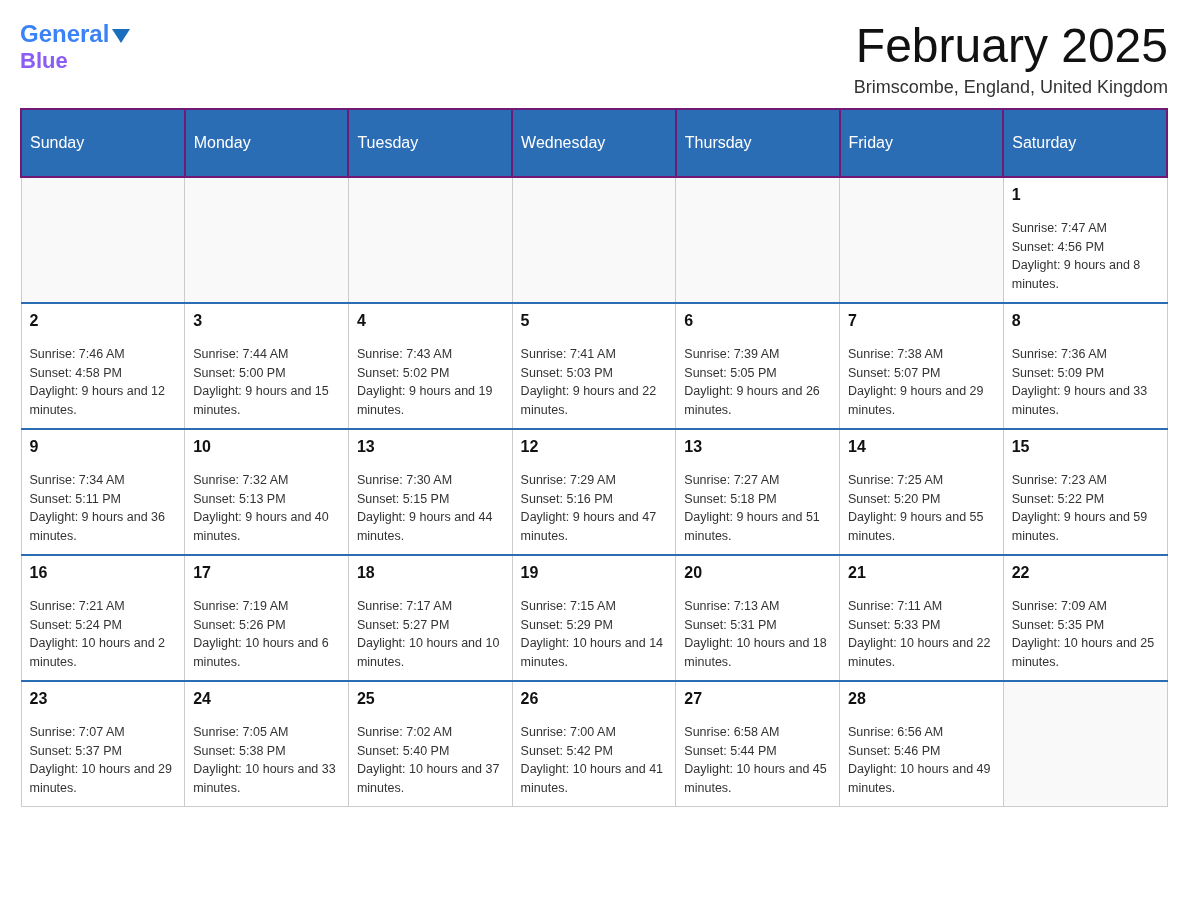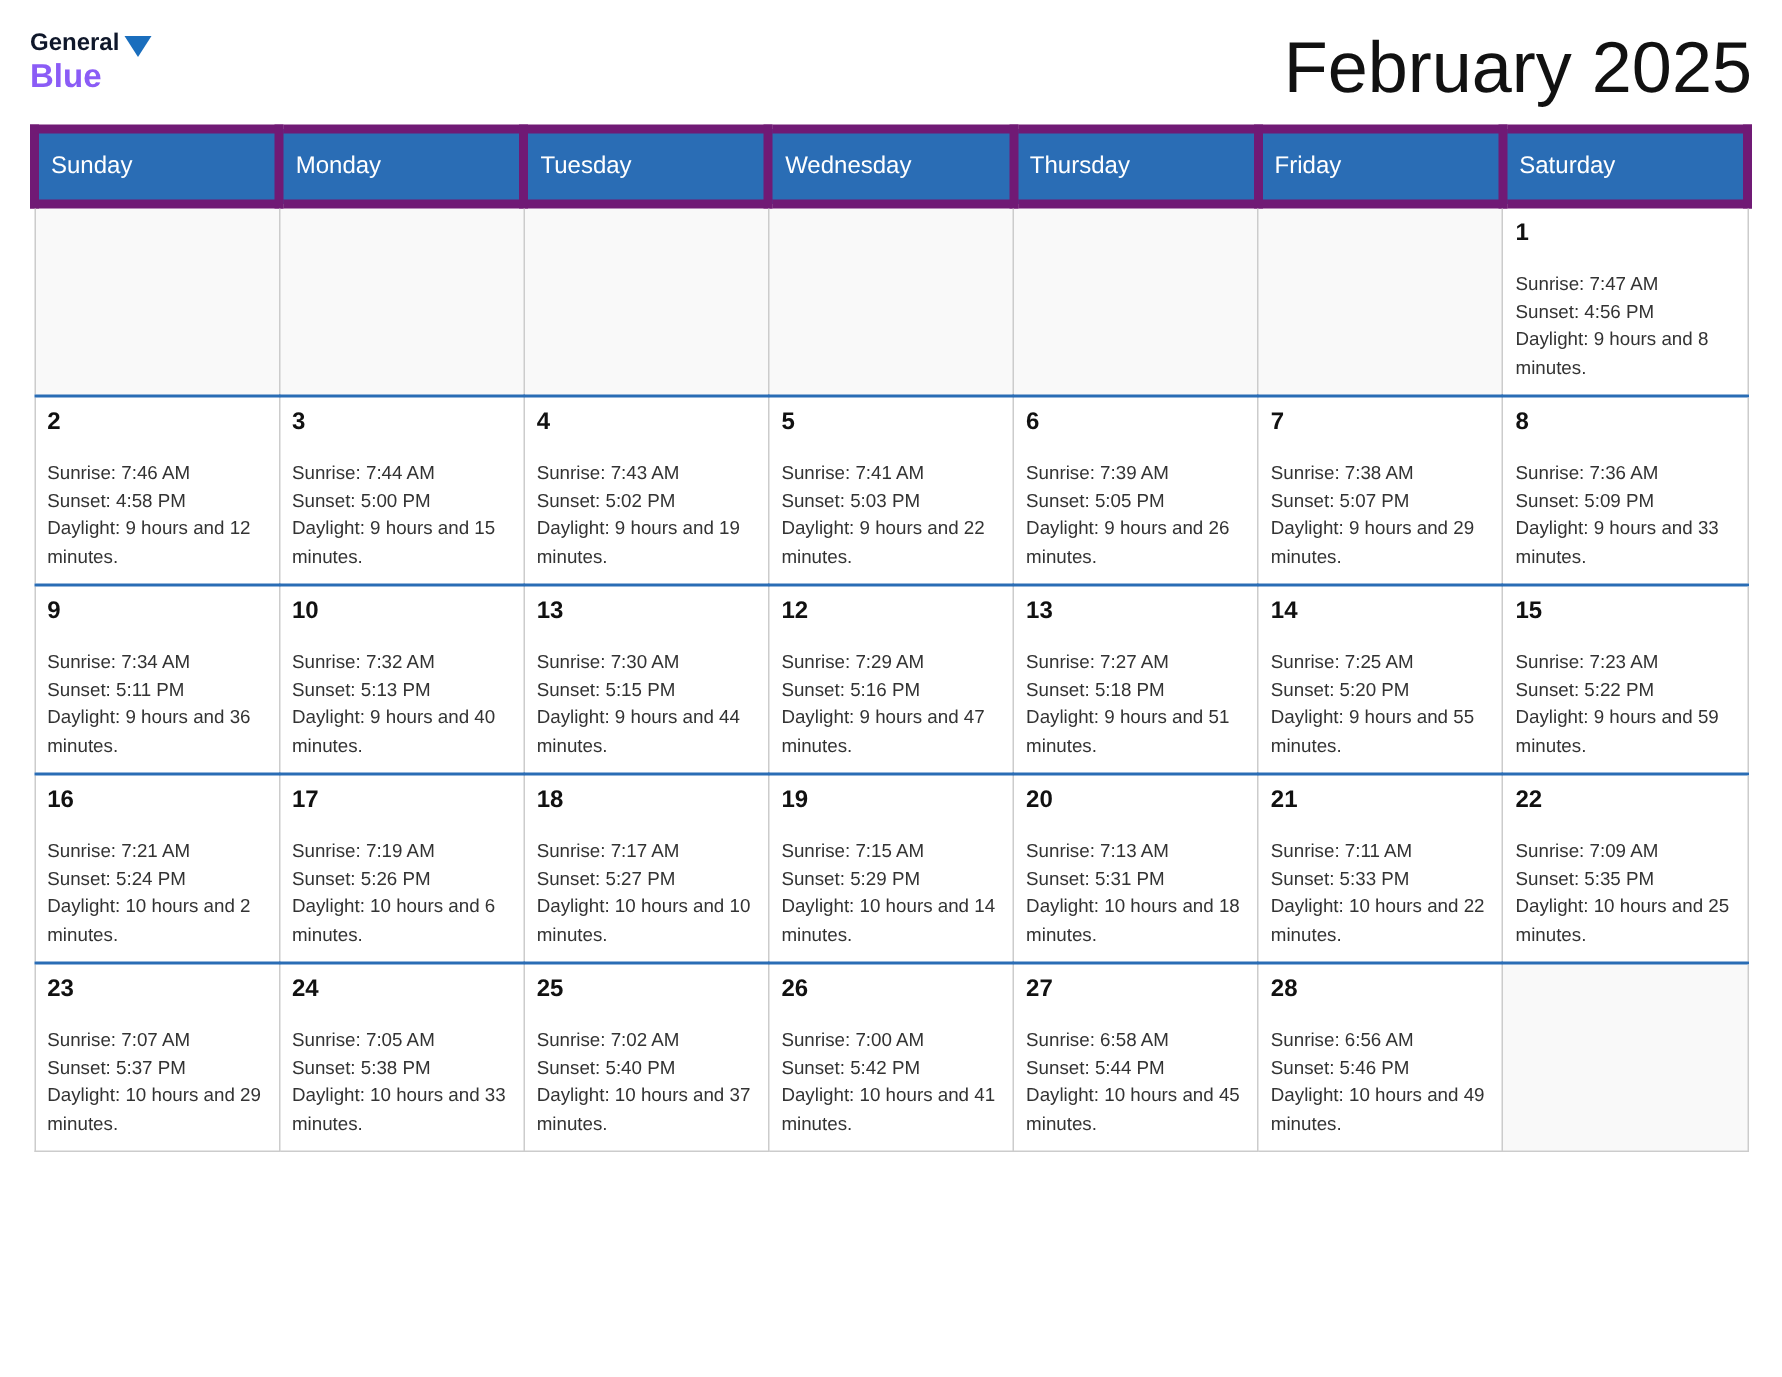--- a/index.html
+++ b/index.html
@@ -16,23 +16,24 @@
       align-items: flex-start;
       margin-bottom: 10px;
     }
     .logo {
       display: flex;
       flex-direction: column;
       align-items: flex-start;
     }
     .logo-line1 {
       display: flex;
-      font-size: 16px;
+      align-items: center;
+      font-size: 24px;
       font-weight: bold;
-      color: #0f172a;
+      color: #3b82f6;
     }
     .title-section {
       text-align: right;
     }
     .month-title {
       font-size: 48px;
       font-weight: normal;
       color: #111;
       line-height: 1.1;
     }
@@ -42,25 +43,25 @@
       margin-top: 4px;
     }
     .calendar {
       width: 100%;
       border-collapse: collapse;
       margin-top: 10px;
     }
     .calendar th {
       background-color: #2a6db5;
       color: #fff;
-      padding: 13px 8px;
+      padding: 24px 8px;
       text-align: left;
       font-size: 16px;
       font-weight: normal;
-      border: 6px solid #701a75;
+      border: 2px solid #701a75;
     }
     .calendar td {
       border: 1px solid #ccc;
       vertical-align: top;
       padding: 8px;
       width: calc(100% / 7);
       min-height: 120px;
       font-size: 13px;
       color: #333;
       background: #fff;
@@ -96,20 +97,21 @@
     <div class="logo-line1">
       <span>General</span>
       <span style="display:inline-block;width:0;height:0;border-left:9px solid transparent;border-right:9px solid transparent;border-top:14px solid #1a6ebd;margin-left:3px;margin-top:4px;"></span>
     </div>
     <div>
       <span style="font-size:22px;font-weight:bold;color:#8b5cf6;">Blue</span>
     </div>
   </div>
   <div class="title-section">
     <div class="month-title">February 2025</div>
+    <div class="location">Brimscombe, England, United Kingdom</div>
   </div>
 </div>
 
 <table class="calendar">
   <thead>
     <tr>
       <th>Sunday</th>
       <th>Monday</th>
       <th>Tuesday</th>
       <th>Wednesday</th>

